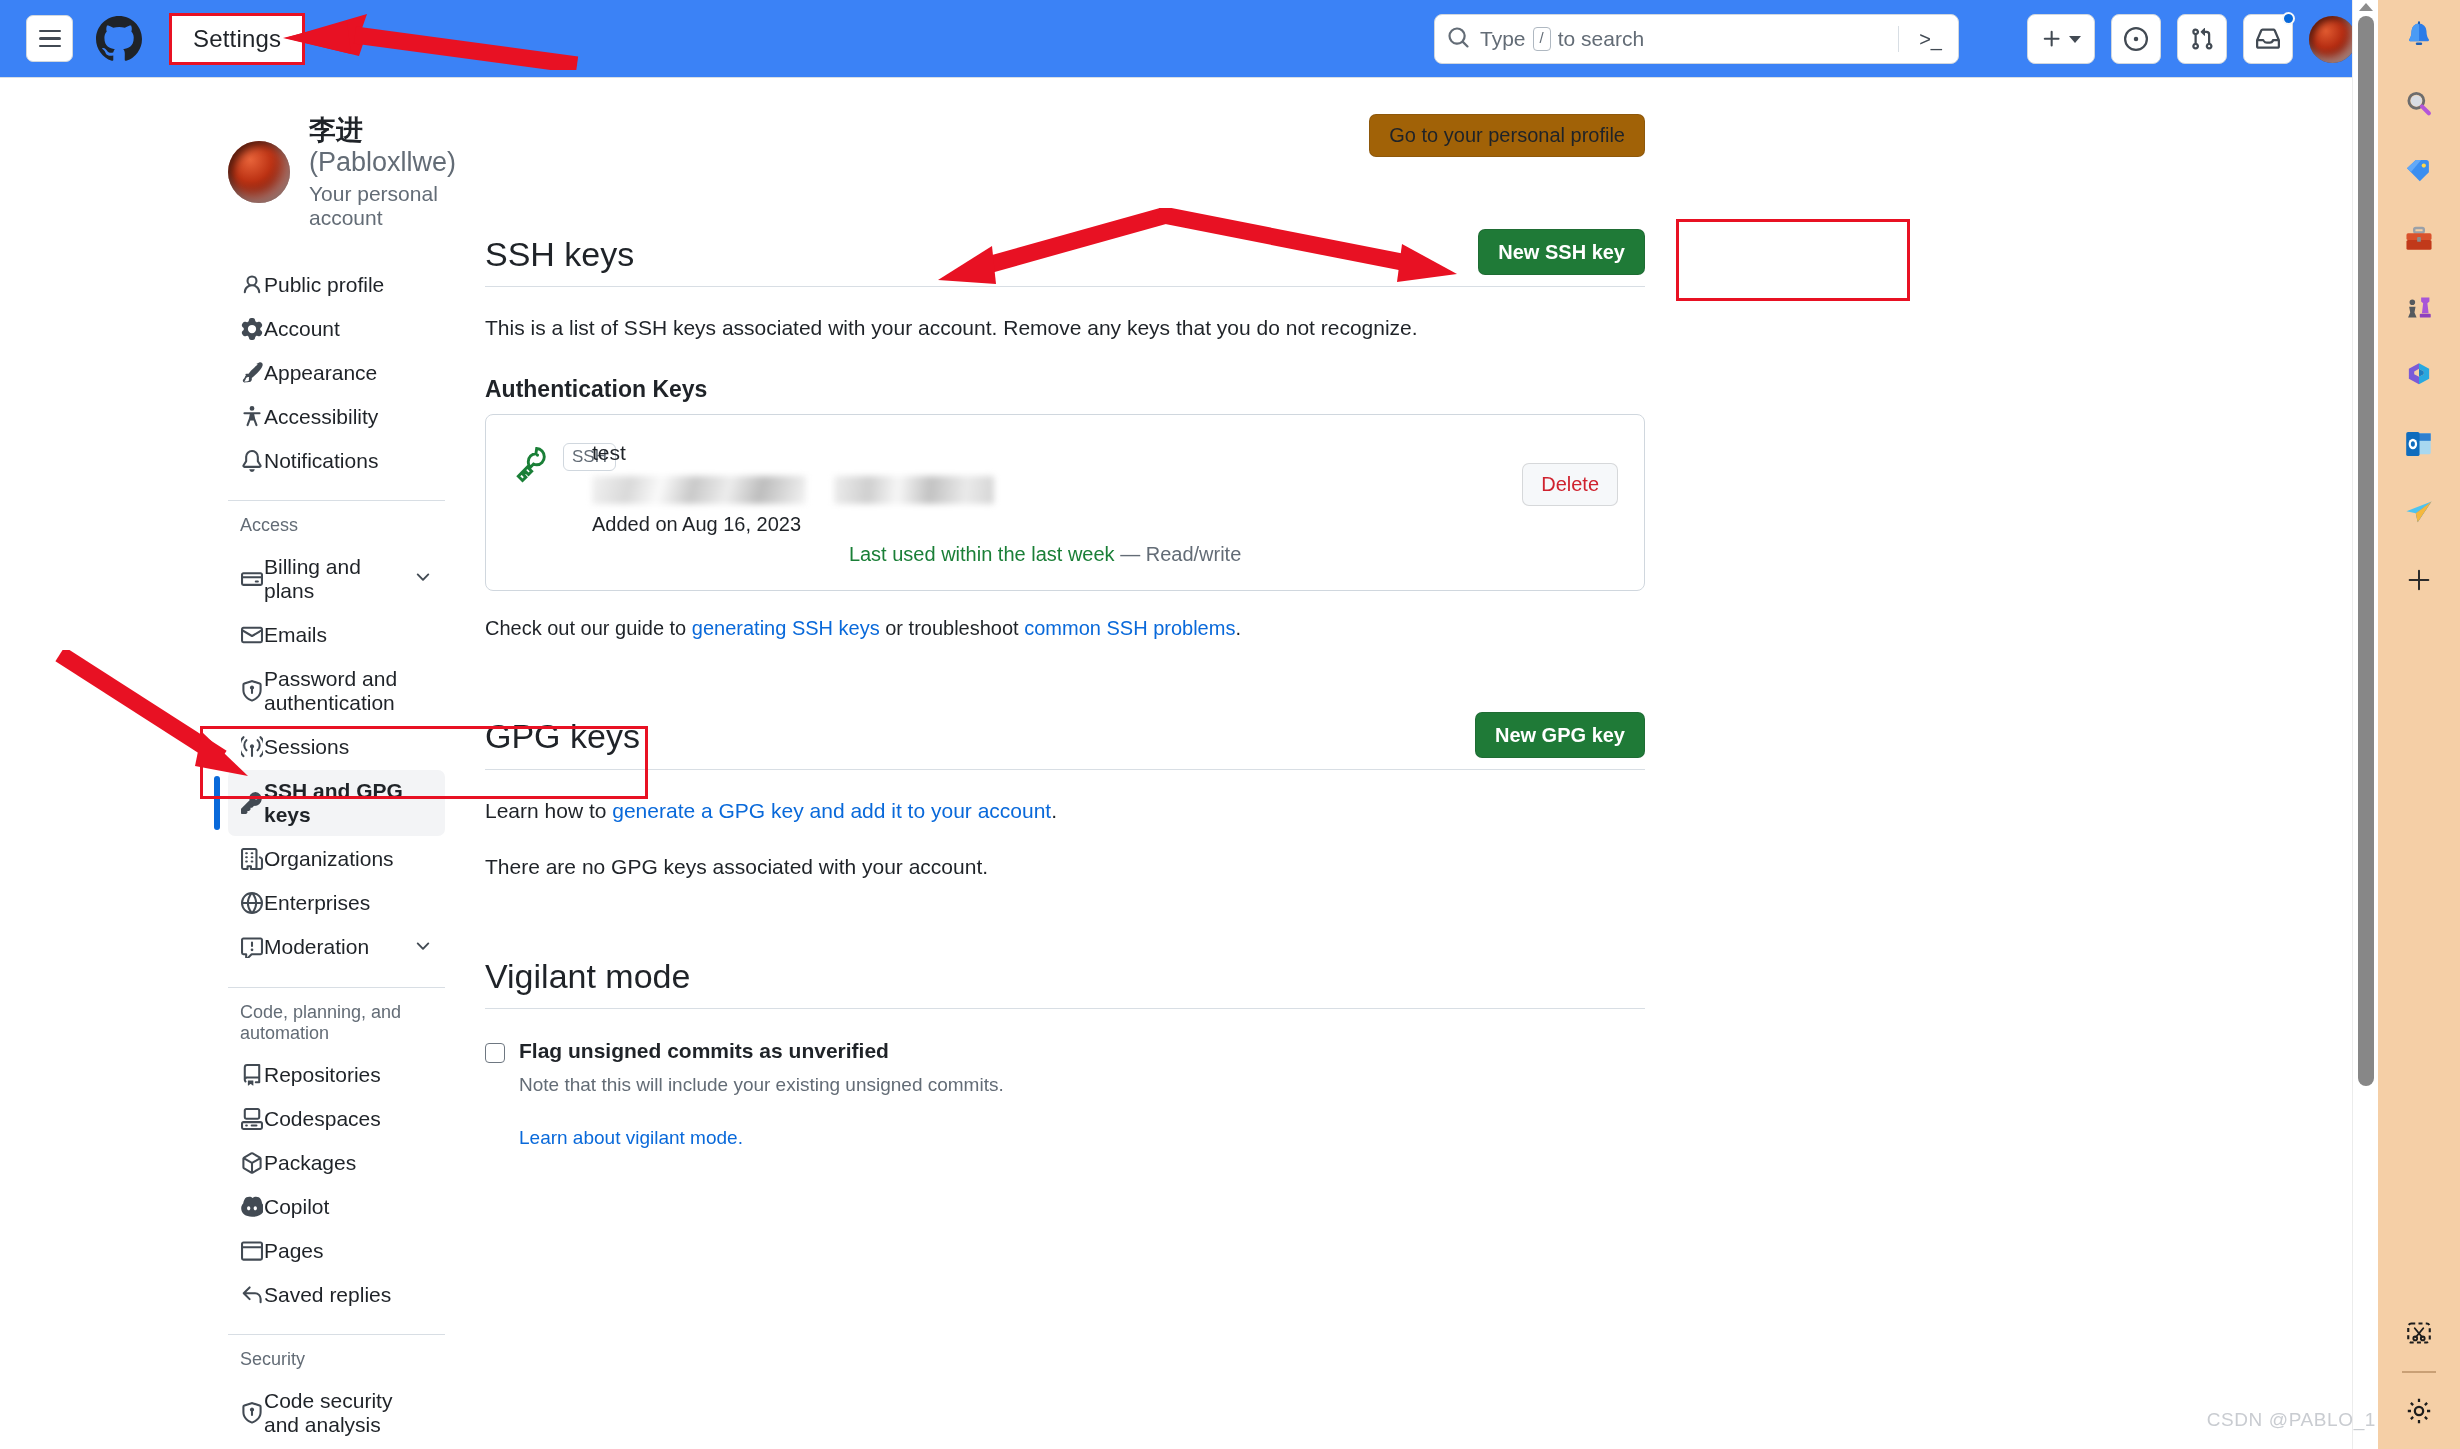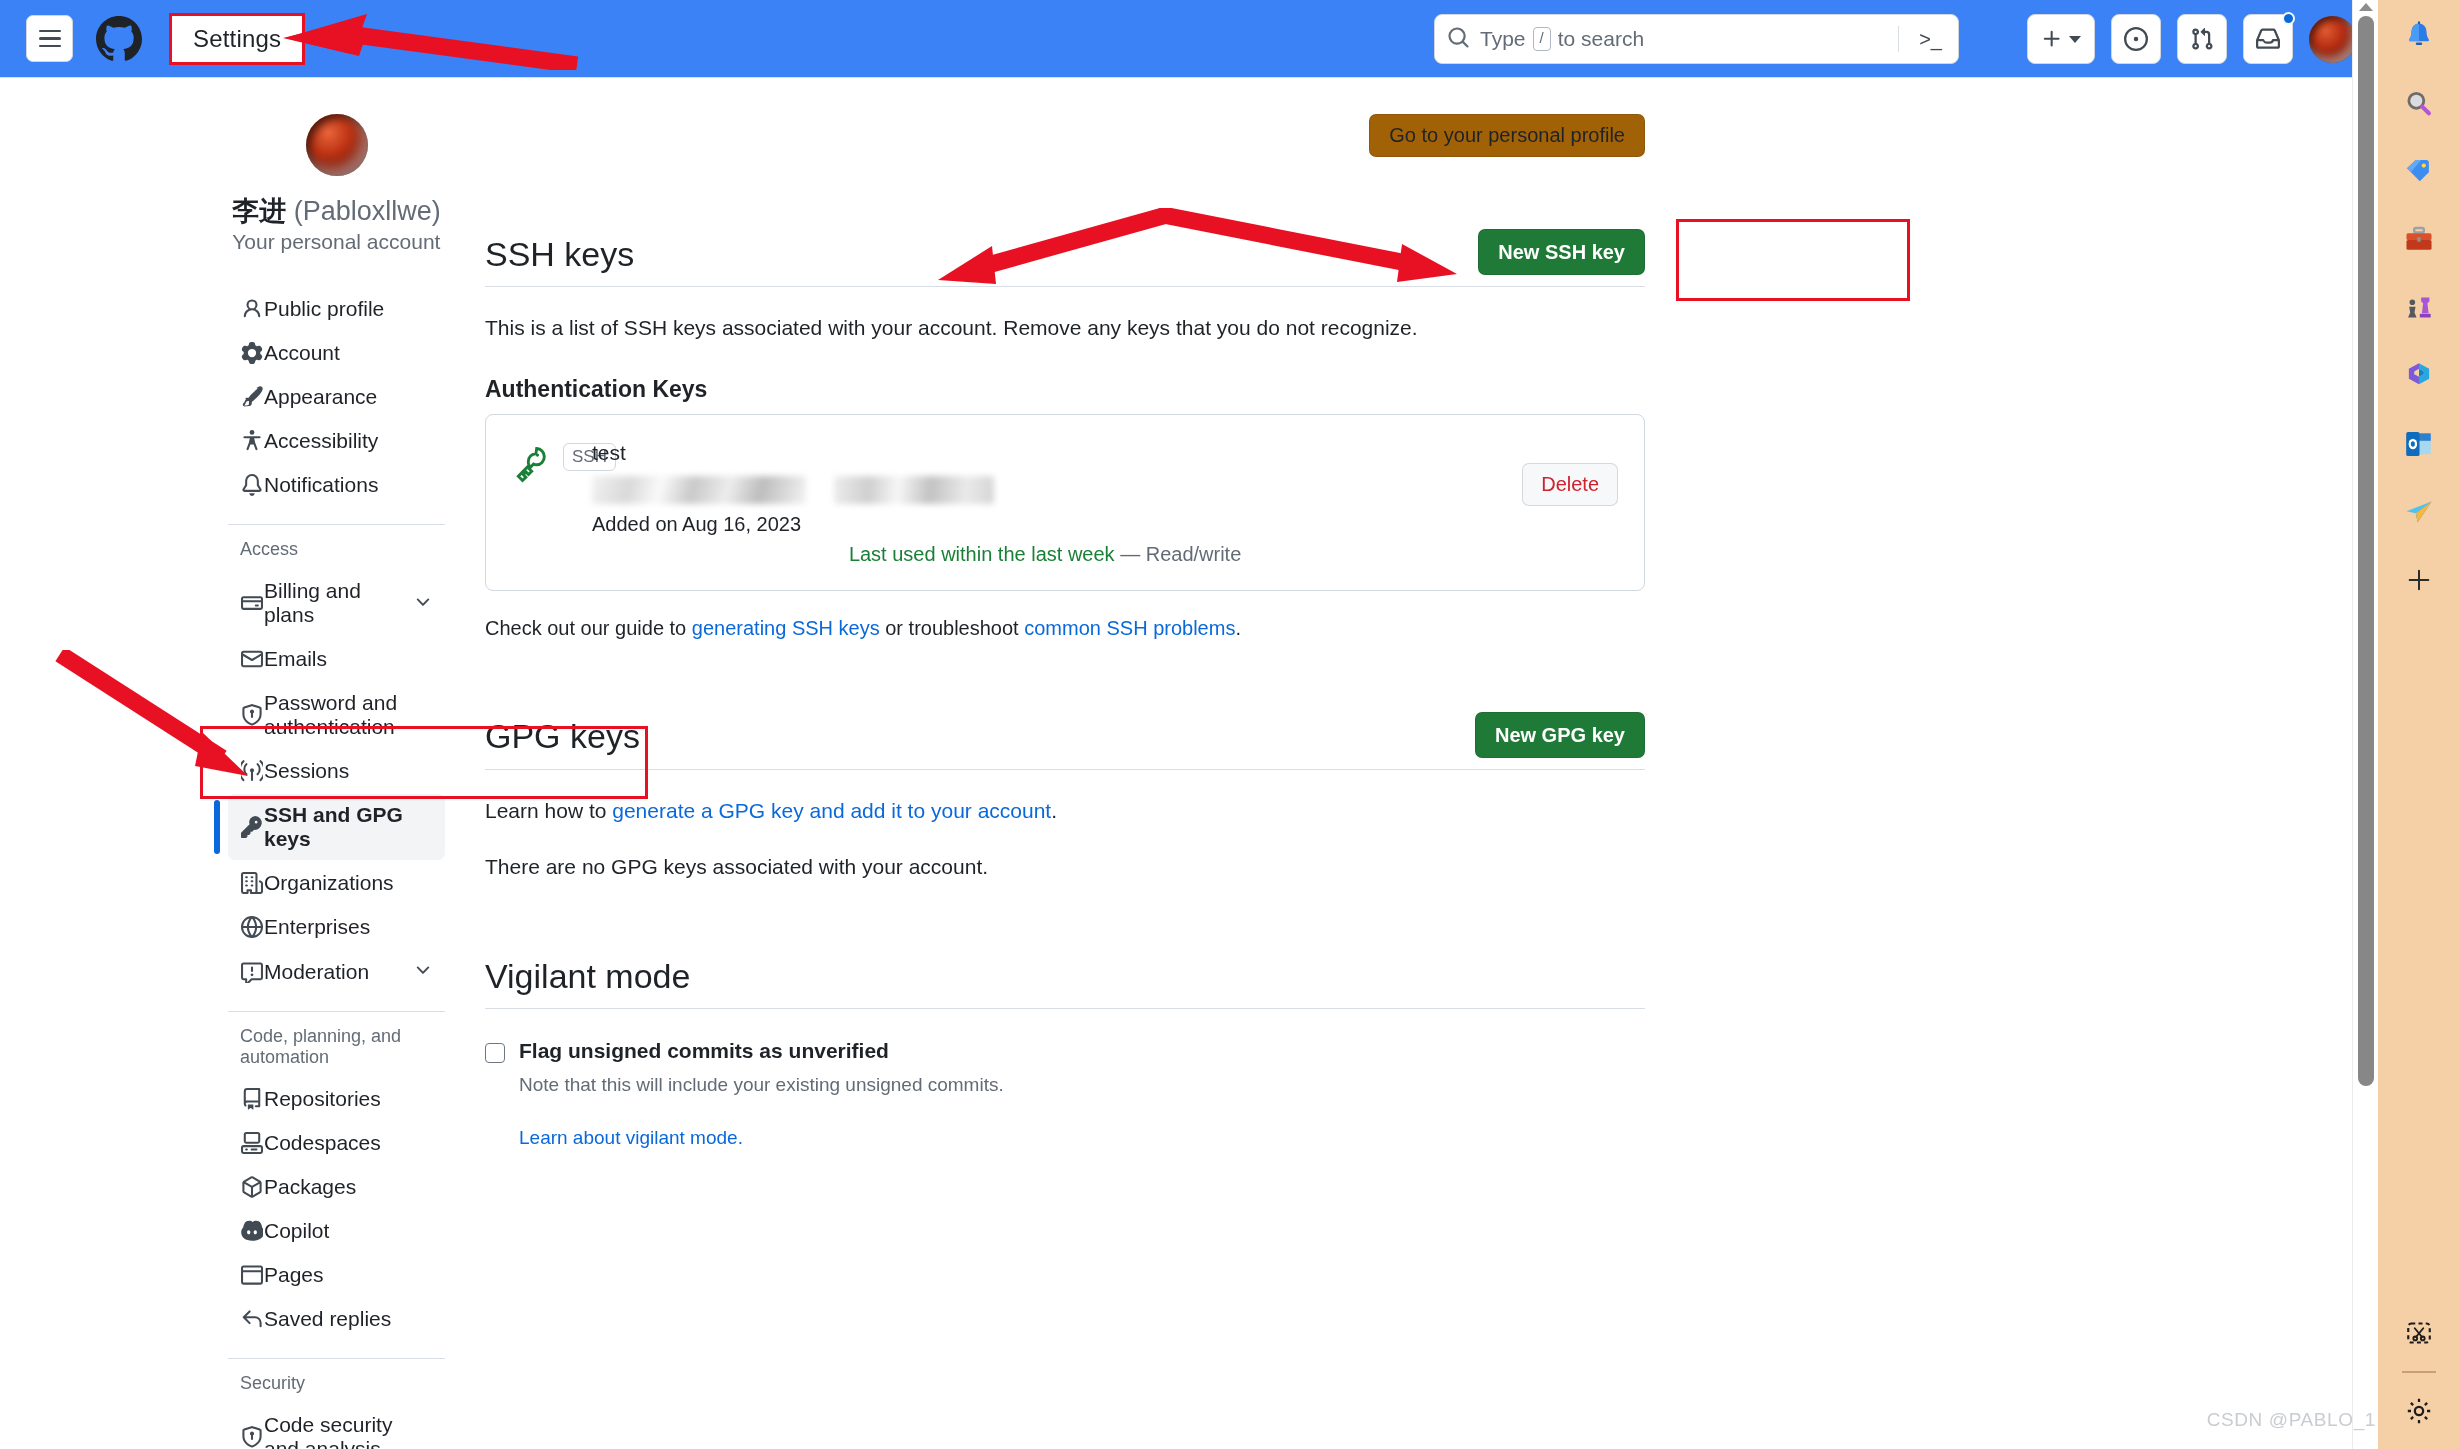--- a/index.html
+++ b/index.html
@@ -64,21 +64,21 @@
   .avatar-sm {
     width: 47px; height: 47px; border-radius: 50%;
     background: radial-gradient(circle at 36% 32%, #e05a30 0%, #b52d12 38%, #6d1405 68%, #2a0703 90%);
     box-shadow: inset -5px -6px 9px rgba(255,255,255,.45), inset 3px 3px 7px rgba(0,0,0,.55);
     cursor: pointer;
   }
 
   
   .page { display: flex; padding-top: 36px; }
   .sidebar { width: 445px; padding-left: 228px; }
-  .profile-row { display: flex; align-items: center; gap: 19px; margin-bottom: 34px; flex-direction: column; }
+  .profile-row { display: flex; align-items: center; gap: 19px; margin-bottom: 34px; }
   .avatar-lg {
     width: 62px; height: 62px; border-radius: 50%; flex: none;
     background: radial-gradient(circle at 36% 30%, #e8643a 0%, #bd3314 36%, #741606 66%, #260603 92%);
     box-shadow: inset -7px -8px 12px rgba(255,255,255,.40), inset 4px 4px 9px rgba(0,0,0,.6);
   }
   .profile-name { font-size: 27px; color: #1f2328; font-weight: 700; line-height: 1.2; }
   .profile-name .handle { color: #636c76; font-weight: 400; }
   .profile-sub { font-size: 21px; color: #636c76; margin-top: 3px; }
 
   .nav-list { list-style: none; }

